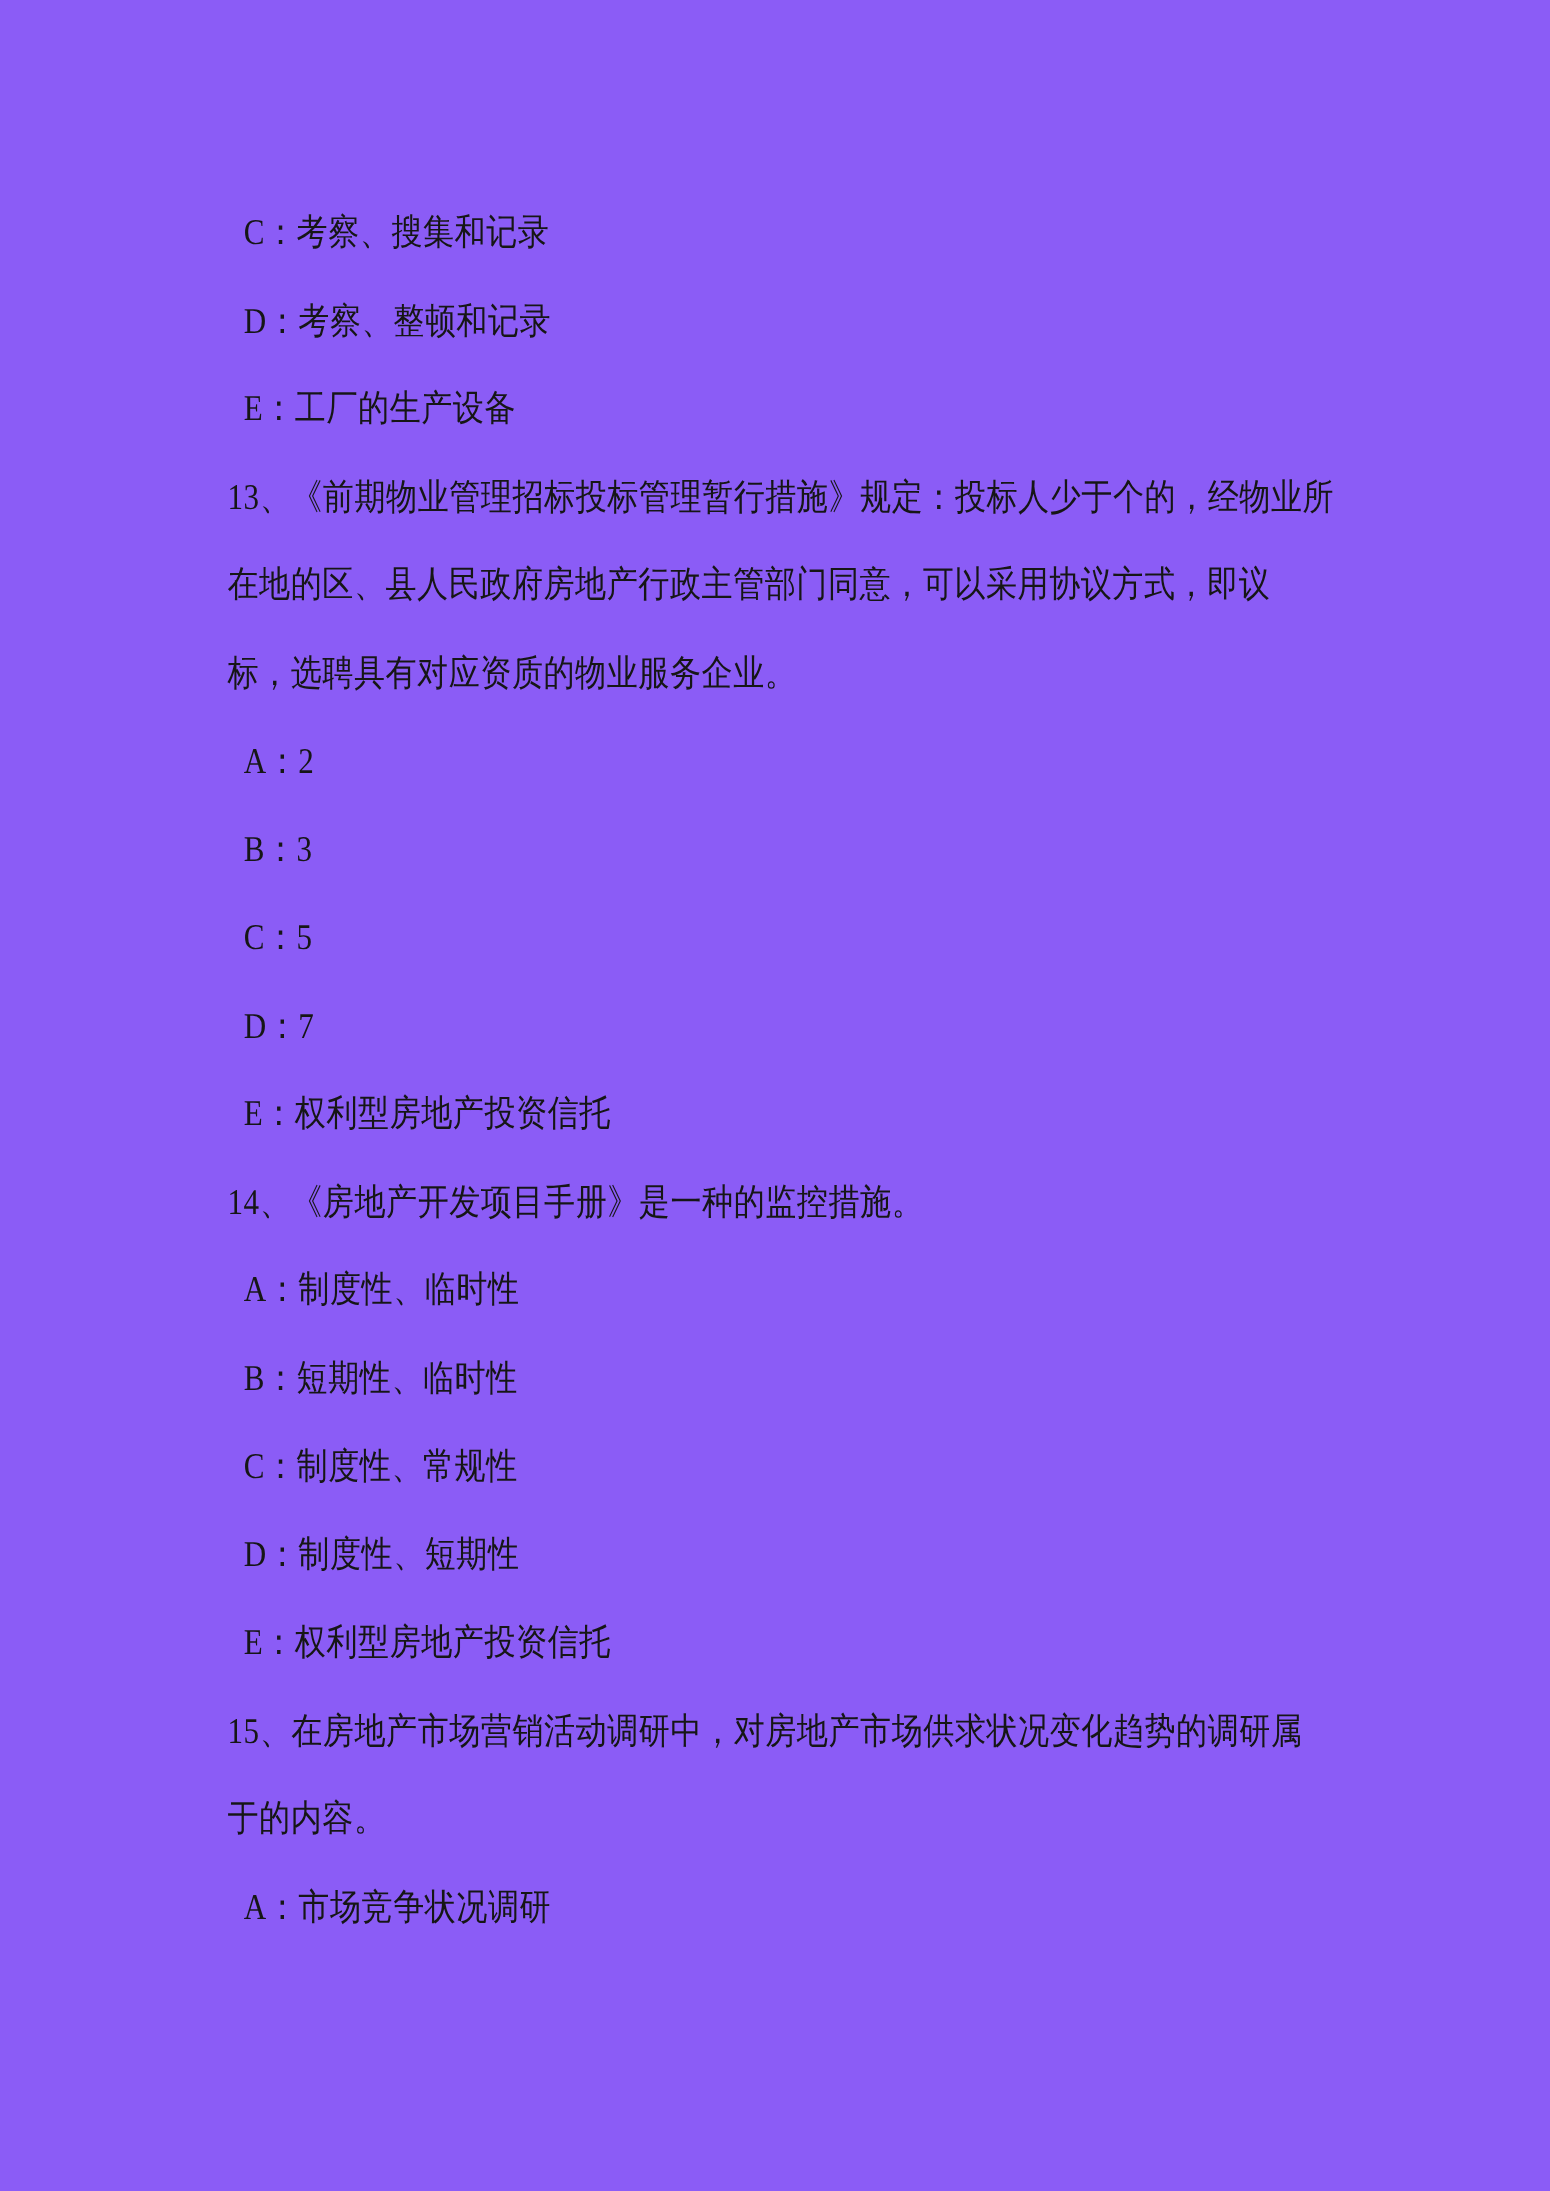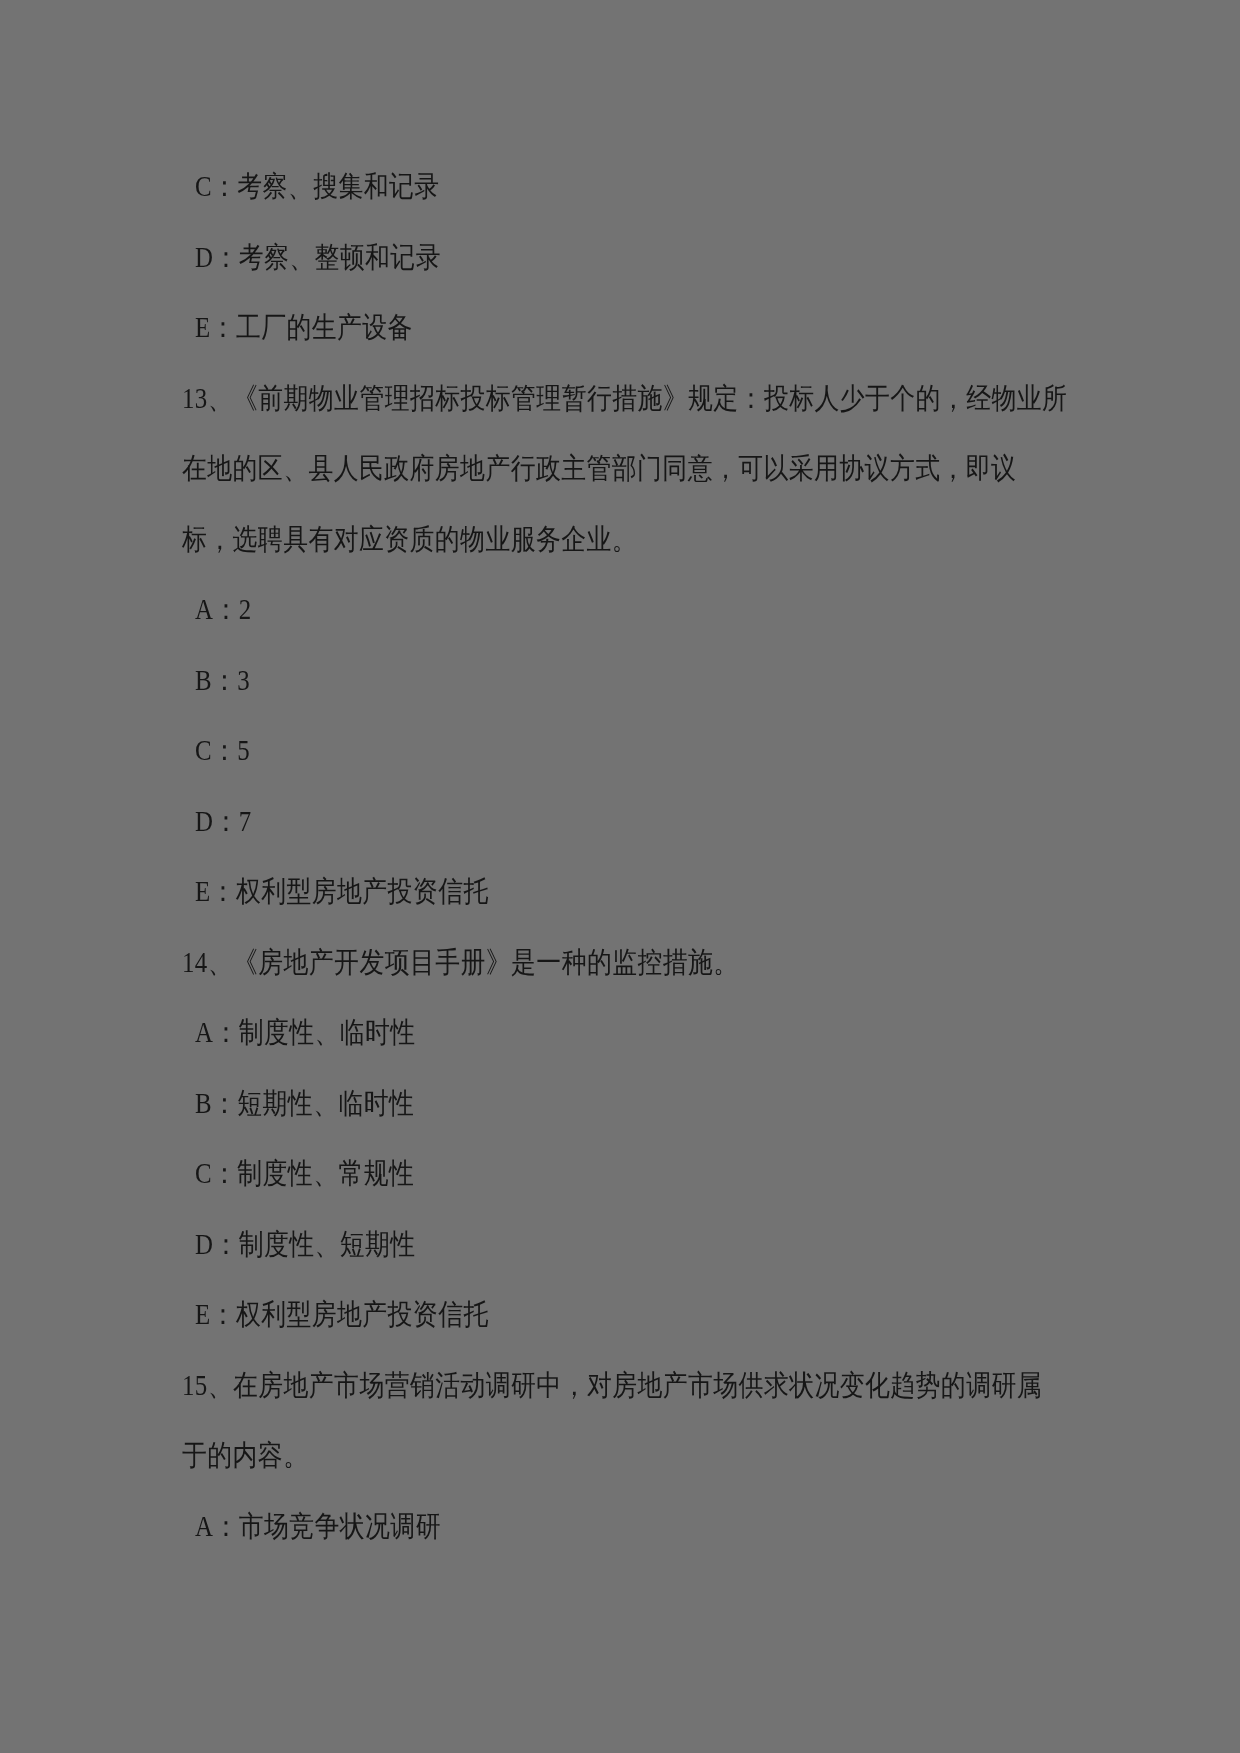--- a/index.html
+++ b/index.html
@@ -4,21 +4,21 @@
 <style>
   html, body {
     margin: 0;
     padding: 0;
     background: #ffffff;
   }
   .page {
     position: relative;
     width: 1240px;
     height: 1753px;
-    background: #737373;
+    background: #8b5cf6;
     overflow: hidden;
     font-family: "Liberation Serif", "DejaVu Serif", serif;
     color: #161616;
   }
   .doc-body {
     padding-top: 151px;
   }
   .line {
     height: 70.5px;
     line-height: 70.5px;

